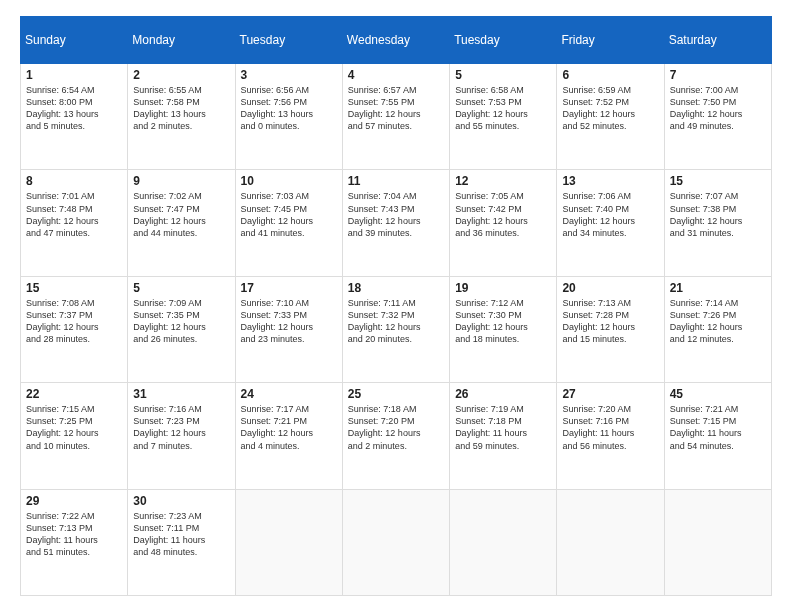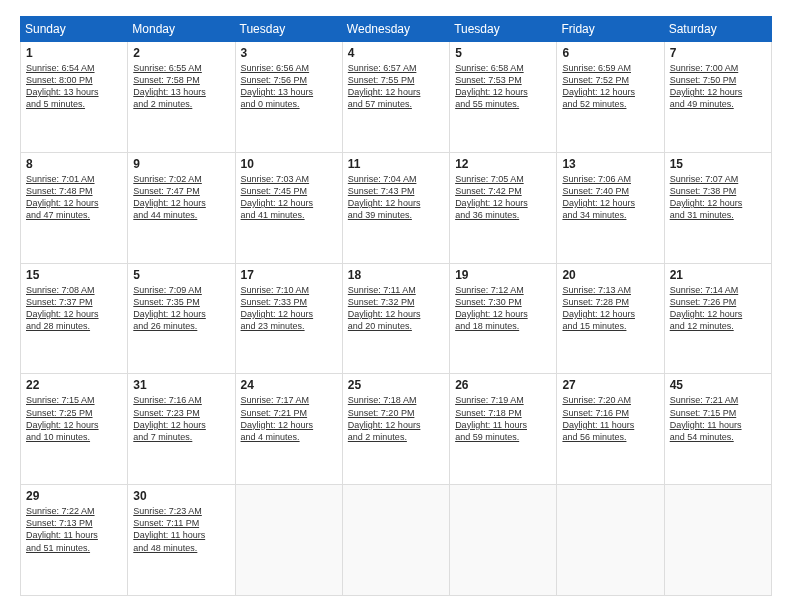--- a/index.html
+++ b/index.html
@@ -39,21 +39,21 @@
     .calendar {
       flex: 1;
       border: 1px solid #ccc;
       border-collapse: collapse;
       width: 100%;
       font-size: 10px;
     }
     .calendar thead tr th {
       background: #1565c0;
       color: white;
-      padding: 5px 4px;
+      padding: 16px 4px;
       text-align: left;
       font-size: 12px;
       font-weight: normal;
       border: 1px solid #1565c0;
     }
     .calendar tbody tr td {
       vertical-align: top;
       padding: 4px 5px;
       border: 1px solid #ddd;
       width: calc(100% / 7);
@@ -67,21 +67,20 @@
       font-size: 12px;
       font-weight: bold;
       color: #222;
       display: block;
       margin-bottom: 2px;
     }
     .day-info {
       font-size: 9px;
       color: #333;
       line-height: 1.35;
-      text-decoration: underline;
     }
     .logo-wrapper {
       display: flex;
       align-items: center;
     }
     .logo-main {
       font-size: 20px;
       font-weight: bold;
       color: #333;
       line-height: 1;

